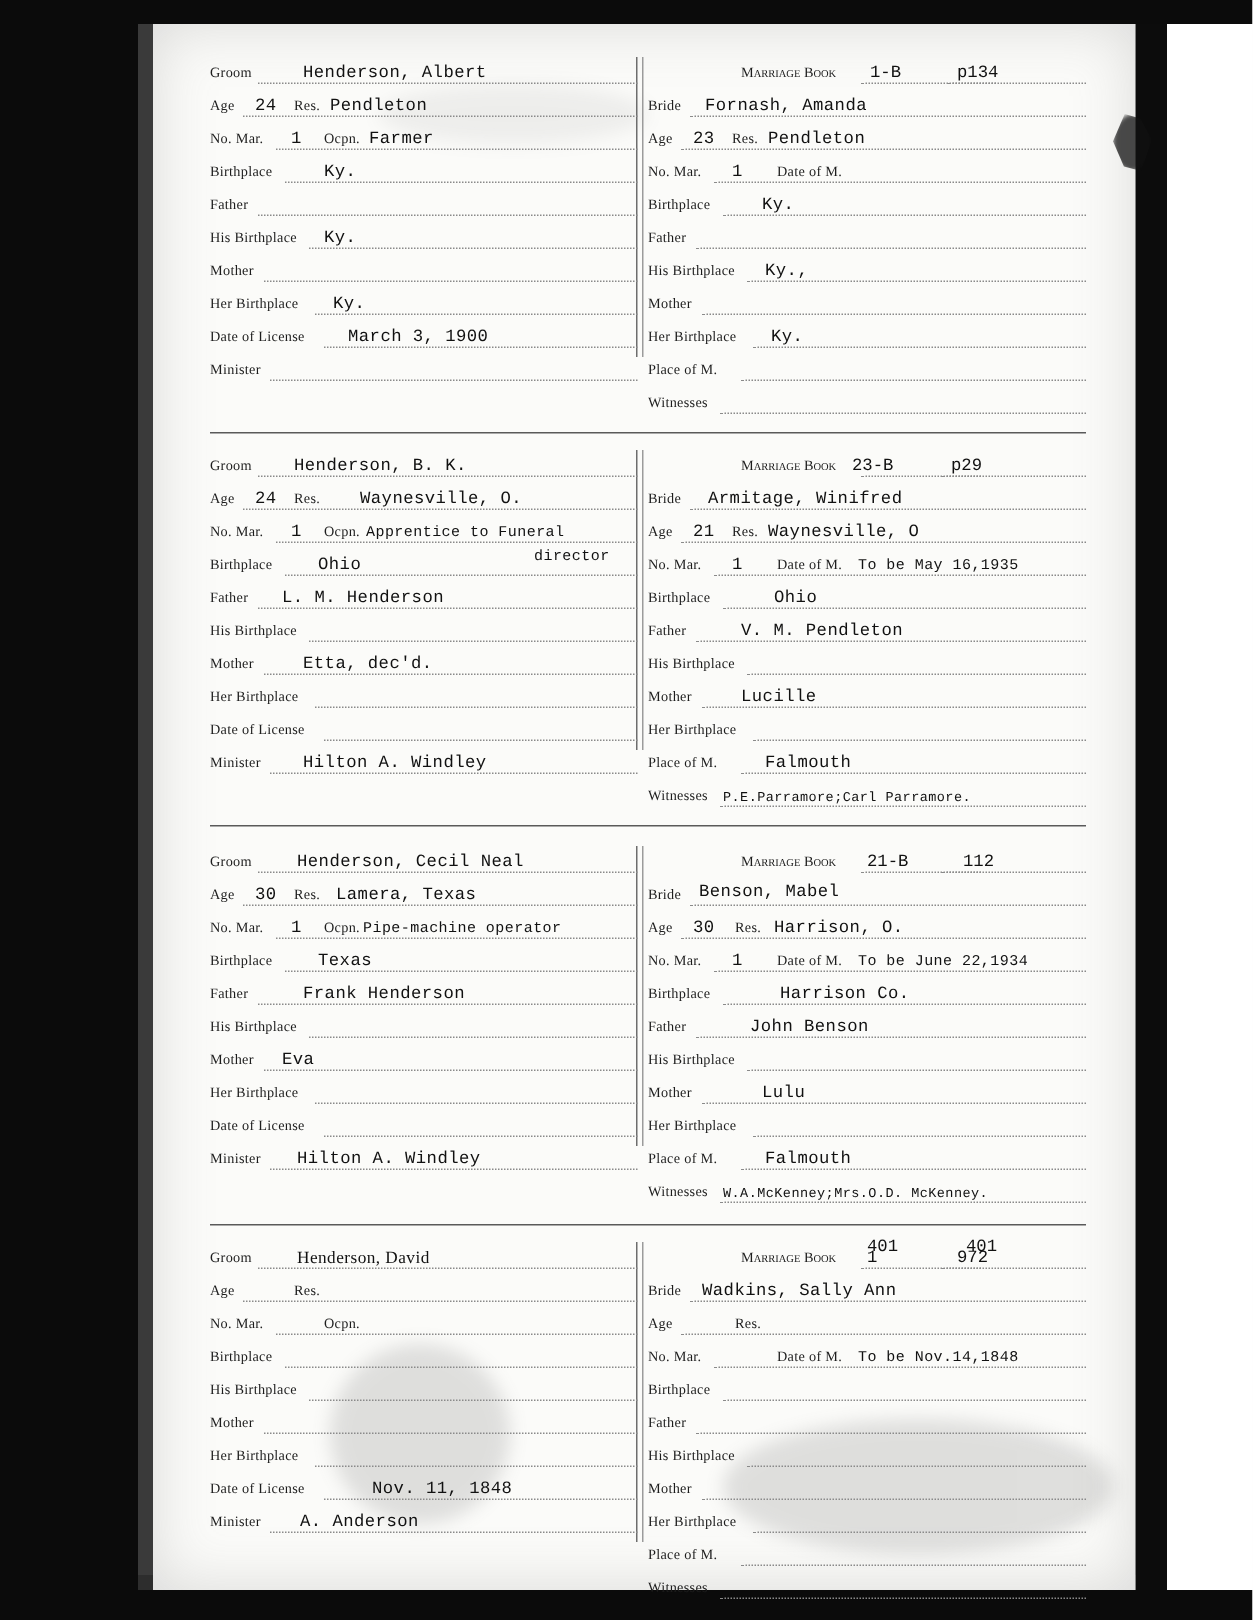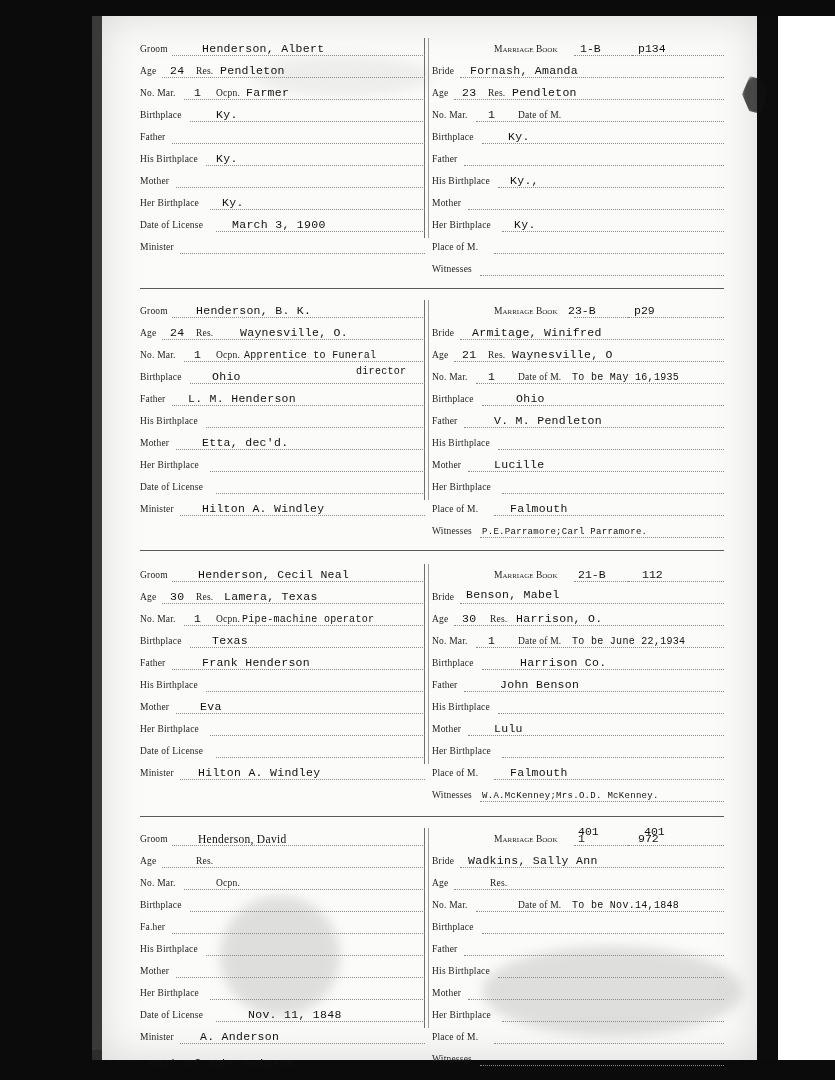--- a/index.html
+++ b/index.html
@@ -375,21 +375,21 @@
             <span class="val" style="left:62px;text-align:right;">Frank Henderson</span>
           </div>
           <div class="row">
             <span class="lbl">His Birthplace</span>
             <span class="line" style="left:66px;right:0;"></span>
             <span class="val" style="left:78px;"></span>
           </div>
           <div class="row">
             <span class="lbl">Mother</span>
             <span class="line" style="left:36px;right:0;"></span>
-            <span class="val" style="left:60px;">Eva</span>
+            <span class="val" style="left:48px;">Eva</span>
           </div>
           <div class="row">
             <span class="lbl">Her Birthplace</span>
             <span class="line" style="left:70px;right:0;"></span>
             <span class="val" style="left:82px;"></span>
           </div>
           <div class="row">
             <span class="lbl">Date of License</span>
             <span class="line" style="left:76px;right:0;"></span>
             <span class="val" style="left:92px;"></span>
@@ -439,21 +439,21 @@
             <span class="val" style="left:68px;">John Benson</span>
           </div>
           <div class="row">
             <span class="lbl">His Birthplace</span>
             <span class="line" style="left:66px;right:0;"></span>
             <span class="val" style="left:78px;"></span>
           </div>
           <div class="row">
             <span class="lbl">Mother</span>
             <span class="line" style="left:36px;right:0;"></span>
-            <span class="val" style="left:62px;">Lulu</span>
+            <span class="val" style="left:76px;">Lulu</span>
           </div>
           <div class="row">
             <span class="lbl">Her Birthplace</span>
             <span class="line" style="left:70px;right:0;"></span>
             <span class="val" style="left:82px;"></span>
           </div>
           <div class="row">
             <span class="lbl">Place of M.</span>
             <span class="line" style="left:62px;right:0;"></span>
             <span class="val" style="left:78px;">Falmouth</span>
@@ -493,25 +493,20 @@
             <span class="val" style="left:54px;"></span>
             <span class="lbl" style="left:76px;">Ocpn.</span>
             <span class="val sm" style="left:106px;"></span>
           </div>
           <div class="row">
             <span class="lbl">Birthplace</span>
             <span class="line" style="left:50px;right:0;"></span>
             <span class="val" style="left:72px;"></span>
           </div>
           <div class="row">
-            <span class="lbl">Fa.her</span>
-            <span class="line" style="left:32px;right:0;"></span>
-            <span class="val" style="left:62px;"></span>
-          </div>
-          <div class="row">
             <span class="lbl">His Birthplace</span>
             <span class="line" style="left:66px;right:0;"></span>
             <span class="val" style="left:78px;"></span>
           </div>
           <div class="row">
             <span class="lbl">Mother</span>
             <span class="line" style="left:36px;right:0;"></span>
             <span class="val" style="left:62px;"></span>
           </div>
           <div class="row">
@@ -521,23 +516,20 @@
           </div>
           <div class="row">
             <span class="lbl">Date of License</span>
             <span class="line" style="left:76px;right:0;"></span>
             <span class="val" style="left:88px;padding-left:20px;">Nov. 11, 1848</span>
           </div>
           <div class="row">
             <span class="lbl">Minister</span>
             <span class="line" style="left:40px;right:0;"></span>
             <span class="val" style="left:60px;">A. Anderson</span>
-          </div>
-          <div class="row" style="height:24px;">
-            <span class="val" style="left:10px;bottom:2px;">Oath of John Grigson.</span>
           </div>
         </div>
 
         <div class="col-right">
           <div class="bookline">
             <span class="booklbl">Marriage Book</span>
             <span class="line" style="left:142px;right:70px;"></span>
             <span class="hdr-val" style="left:146px;bottom:12px;">401</span>
             <span class="hdr-val" style="left:146px;">1</span>
             <span class="line" style="left:196px;right:0;"></span>

